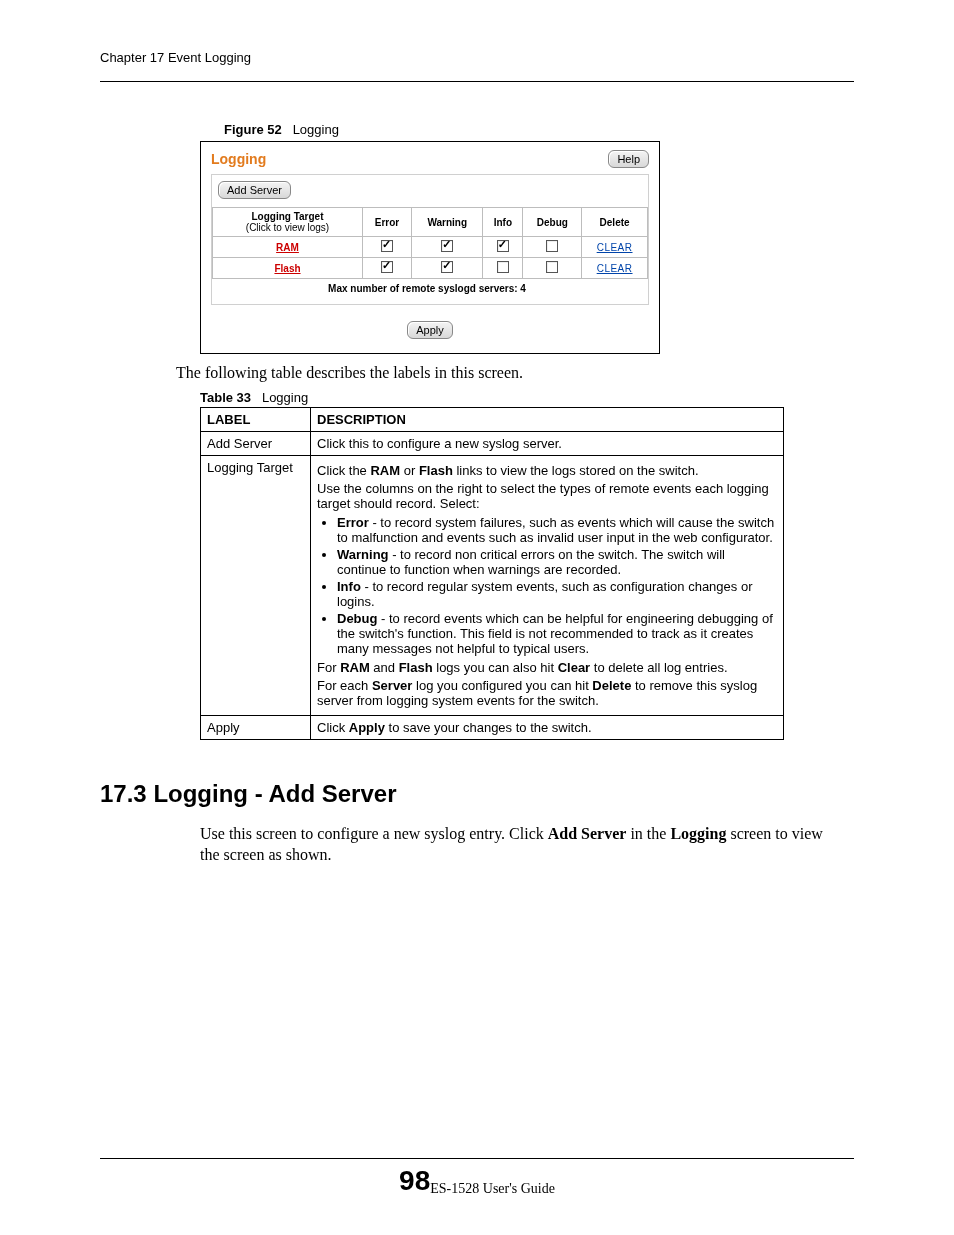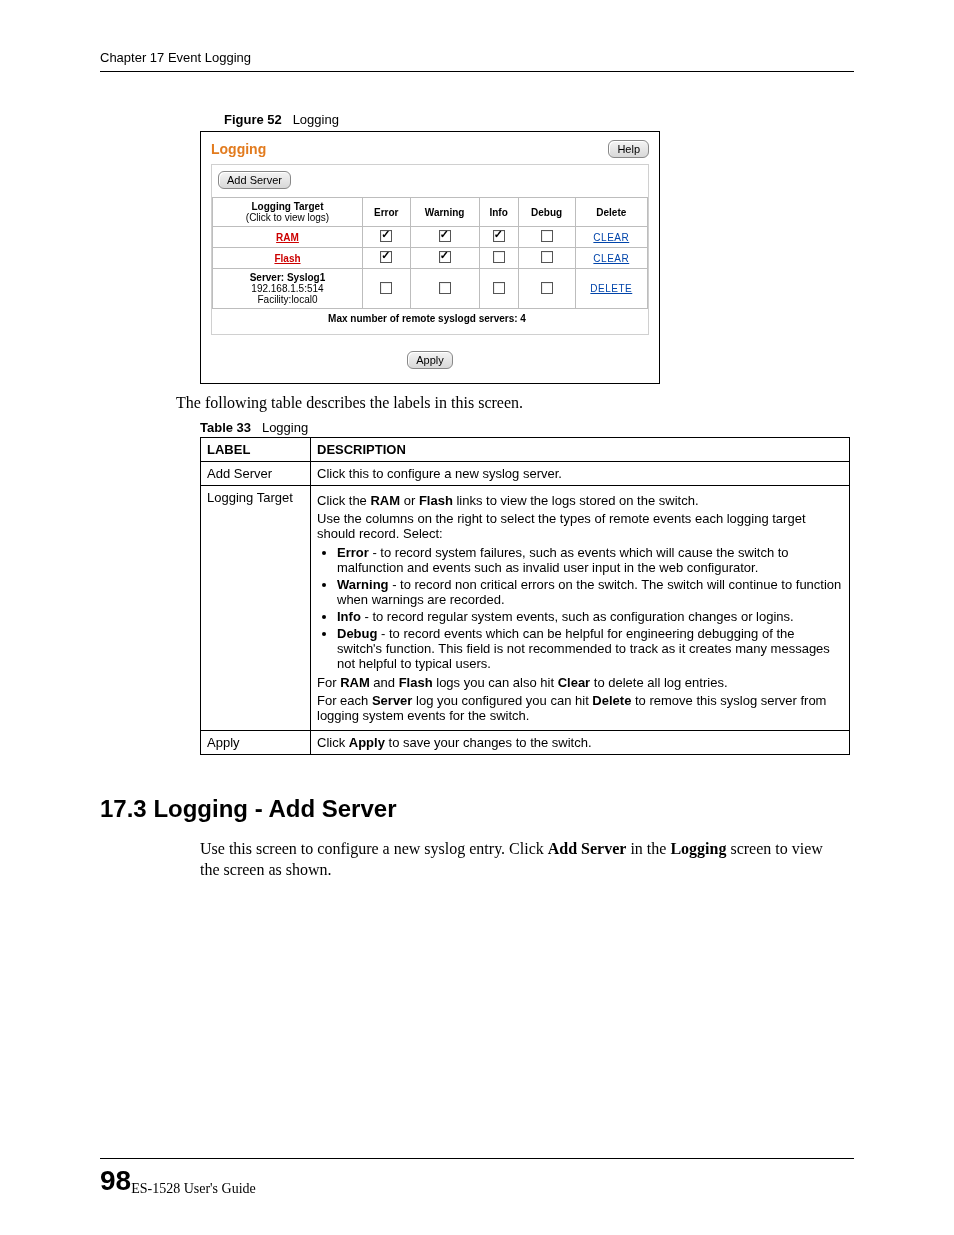--- a/index.html
+++ b/index.html
@@ -9,21 +9,21 @@
       color: #000;
       background: #fff;
       width: 954px;
       height: 1235px;
       position: relative;
       padding: 50px 100px 40px 100px;
     }
     .header {
       font-family: Arial, Helvetica, sans-serif;
       font-size: 13px;
-      padding-bottom: 6px;
+      padding-bottom: 16px;
       border-bottom: 1px solid #000;
       margin-bottom: 40px;
     }
     .figure-caption {
       font-family: Arial, Helvetica, sans-serif;
       font-size: 13px;
       margin-left: 100px;
       margin-bottom: 4px;
     }
     .figure-caption .bold { font-weight: bold; padding-left: 24px; }
@@ -80,21 +80,21 @@
     .table-caption {
       font-family: Arial, Helvetica, sans-serif;
       font-size: 13px;
       margin-left: 100px;
       margin-bottom: 2px;
     }
     .table-caption .bold { font-weight: bold; text-align: right; }
 
     .desc-table {
       margin-left: 100px;
-      width: 650px;
+      width: 584px;
       border-collapse: collapse;
       font-family: Arial, Helvetica, sans-serif;
       font-size: 13px;
     }
     .desc-table th, .desc-table td {
       border: 1px solid #000;
       padding: 4px 6px;
       vertical-align: top;
       text-align: left;
     }
@@ -120,21 +120,21 @@
     .section-body .b { font-weight: bold; }
 
     .footer {
       position: absolute;
       bottom: 38px;
       left: 100px;
       right: 100px;
       border-top: 1px solid #000;
       padding-top: 6px;
       display: flex;
-      justify-content: flex-start;
+      justify-content: center;
       align-items: flex-end;
     }
     .page-num {
       font-family: Arial, Helvetica, sans-serif;
       font-size: 28px;
       font-weight: bold;
     }
     .guide {
       font-family: "Times New Roman", serif;
       font-size: 14px;
@@ -181,32 +181,20 @@
         <td><a class="link-action">CLEAR</a></td>
       </tr>
       <tr>
         <td><a class="link-red">Flash</a></td>
         <td><span class="cb checked"></span></td>
         <td><span class="cb checked"></span></td>
         <td><span class="cb"></span></td>
         <td><span class="cb"></span></td>
         <td><a class="link-action">CLEAR</a></td>
       </tr>
-      <tr>
-        <td>
-          <div class="srv-line">Server: Syslog1</div>
-          <div class="srv-sub">192.168.1.5:514</div>
-          <div class="srv-sub">Facility:local0</div>
-        </td>
-        <td><span class="cb"></span></td>
-        <td><span class="cb"></span></td>
-        <td><span class="cb"></span></td>
-        <td><span class="cb"></span></td>
-        <td><a class="link-action">DELETE</a></td>
-      </tr>
     </tbody>
       </table>
     <div class="max-note">Max number of remote syslogd servers: 4</div>
   </div>
   <div class="apply-wrap">
     <button class="btn3d">Apply</button>
   </div>
 </div>
 
 <p class="after-fig">The following table describes the labels in this screen.</p>

